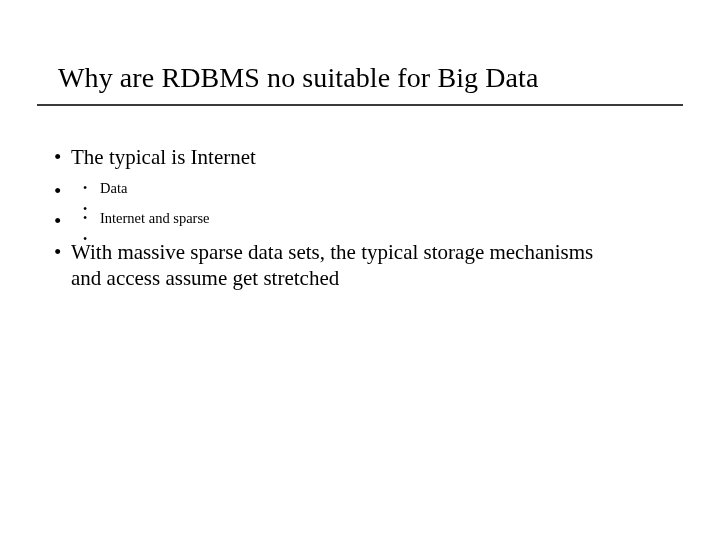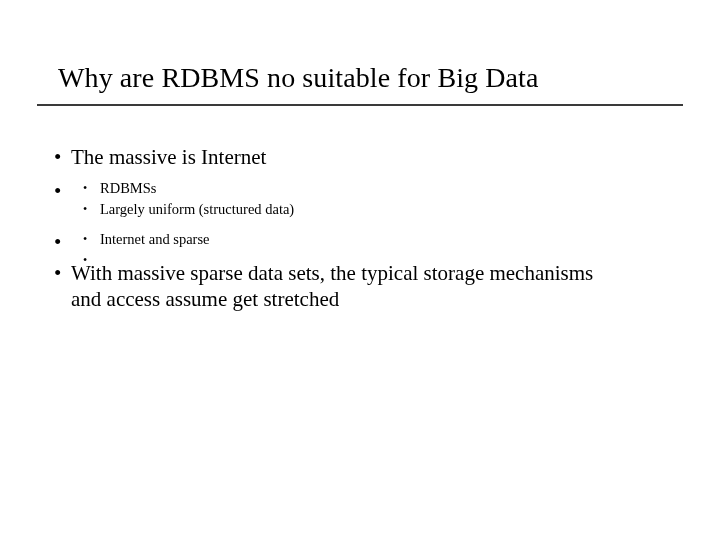--- a/index.html
+++ b/index.html
@@ -116,35 +116,34 @@
   <div id="title-block">
     <h1 id="slide-title">Why are RDBMS no suitable for Big Data</h1>
   </div>
 
   <div id="title-rule" style="background: rgb(58, 58, 58);"></div>
 
   <div id="body-block">
 
     <p class="bullet-l1">
       <span class="dot">•</span>
-      <span>The massive is Internet</span>
+      <span>The typical is Internet</span>
     </p>
 
     <p class="bullet-l1 group-gap-before tight">
       <span class="dot">•</span>
     </p>
 
     <p class="bullet-l2">
       <span class="dot">•</span>
-      <span>RDBMSs</span>
+      <span>Data</span>
     </p>
 
     <p class="bullet-l2 group-gap-after">
       <span class="dot">•</span>
-      <span>Largely uniform (structured data)</span>
     </p>
 
     <p class="bullet-l1 group-gap-before tight">
       <span class="dot">•</span>
     </p>
 
     <p class="bullet-l2">
       <span class="dot">•</span>
       <span>Internet and sparse</span>
     </p>

